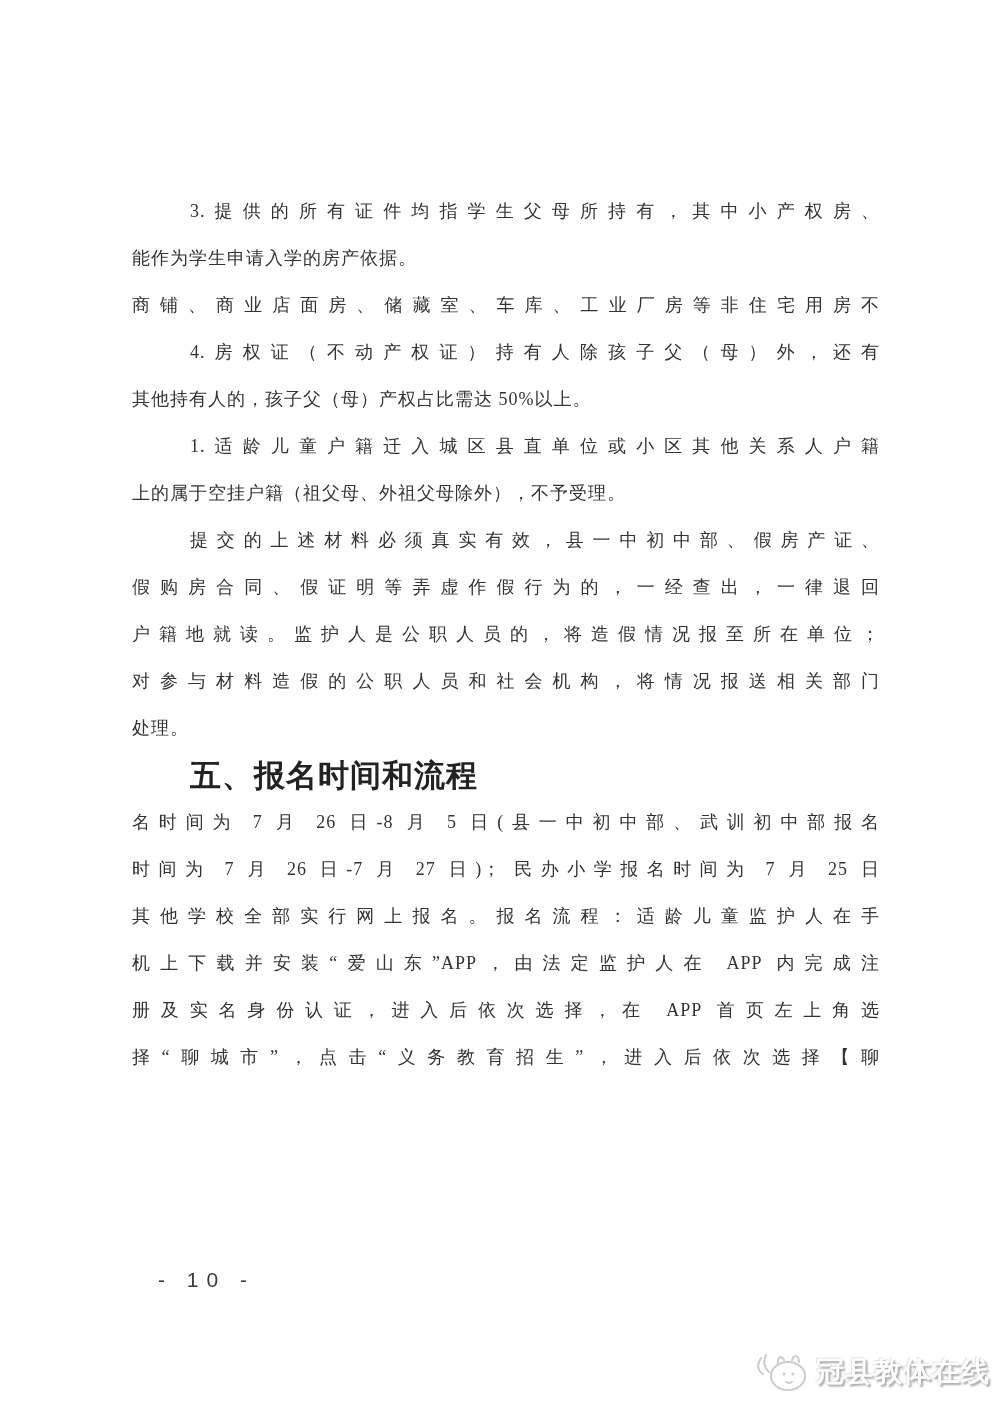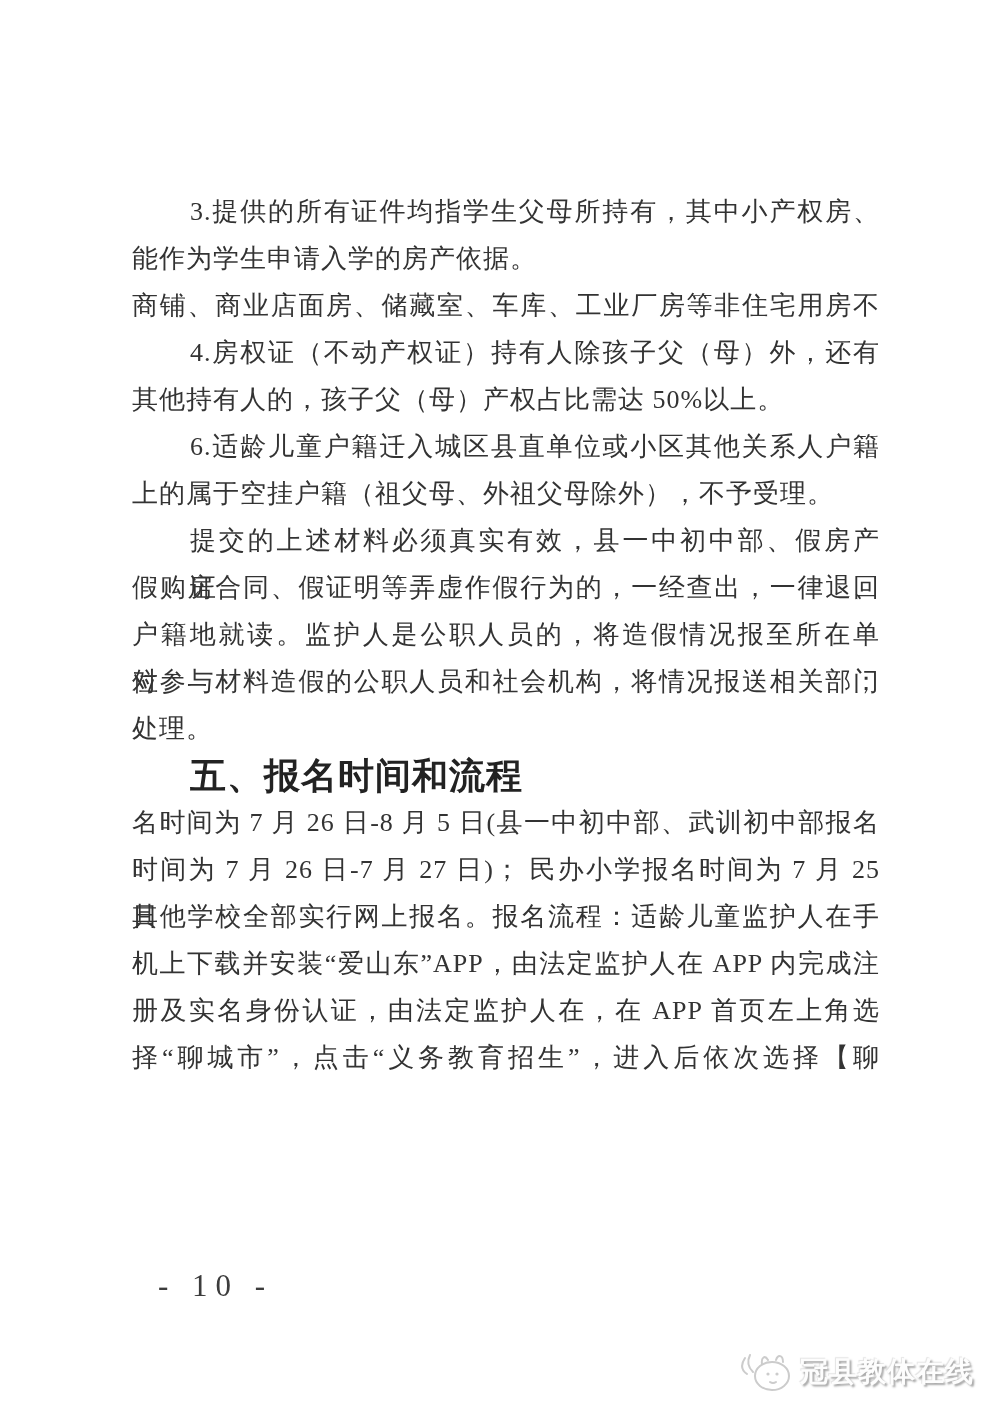--- a/index.html
+++ b/index.html
@@ -16,57 +16,57 @@
     font-family: "Liberation Serif", "DejaVu Serif", serif;
     color: #333333;
   }
   .content {
     position: absolute;
     left: 132px;
     top: 188px;
     width: 748px;
   }
   .line {
-    font-size: 26px;
+    font-size: 18px;
     line-height: 47px;
     height: 47px;
     text-align: left;
     letter-spacing: 1px;
     white-space: nowrap;
     font-family: Liberation Serif, serif;
   }
   .line.full {
     white-space: normal;
     text-align: justify;
     text-align-last: justify;
     -moz-text-align-last: justify;
   }
   .line.indent {
     padding-left: 58px;
   }
   .line.heading {
     font-family: "Liberation Sans", "DejaVu Sans", sans-serif;
     font-weight: 700;
-    font-size: 36px;
+    font-size: 31px;
     color: #222222;
     text-align: left;
     text-align-last: left;
   }
   .page-number {
     position: absolute;
     left: 158px;
     top: 1268px;
-    font-size: 31px;
+    font-size: 21px;
     letter-spacing: 8px;
     color: #3c3c3c;
-    font-family: Liberation Serif, serif;
+    font-family: Liberation Sans, sans-serif;
   }
   .watermark {
     position: absolute;
-    right: 26px;
+    right: 10px;
     top: 1348px;
     display: flex;
     align-items: center;
     gap: 4px;
   }
   .mascot {
     display: inline-block;
     width: 58px;
     height: 48px;
   }
@@ -83,33 +83,33 @@
 <body>
 
 <div class="page">
 
   <main class="content">
     <div class="line indent full">3.提供的所有证件均指学生父母所持有，其中小产权房、</div>
     <div class="line">能作为学生申请入学的房产依据。</div>
     <div class="line full">商铺、商业店面房、储藏室、车库、工业厂房等非住宅用房不</div>
     <div class="line indent full">4.房权证（不动产权证）持有人除孩子父（母）外，还有</div>
     <div class="line">其他持有人的，孩子父（母）产权占比需达 50%以上。</div>
-    <div class="line indent full">6.适龄儿童户籍迁入城区县直单位或小区其他关系人户籍</div>
+    <div class="line indent full">1.适龄儿童户籍迁入城区县直单位或小区其他关系人户籍</div>
     <div class="line">上的属于空挂户籍（祖父母、外祖父母除外），不予受理。</div>
     <div class="line indent full">提交的上述材料必须真实有效，县一中初中部、假房产证、</div>
     <div class="line full">假购房合同、假证明等弄虚作假行为的，一经查出，一律退回</div>
     <div class="line full">户籍地就读。监护人是公职人员的，将造假情况报至所在单位；</div>
     <div class="line full">对参与材料造假的公职人员和社会机构，将情况报送相关部门</div>
     <div class="line">处理。</div>
     <div class="line indent heading">五、报名时间和流程</div>
     <div class="line full">名时间为 7 月 26 日-8 月 5 日(县一中初中部、武训初中部报名</div>
     <div class="line full">时间为 7 月 26 日-7 月 27 日)； 民办小学报名时间为 7 月 25 日</div>
     <div class="line full">其他学校全部实行网上报名。报名流程：适龄儿童监护人在手</div>
     <div class="line full">机上下载并安装“爱山东”APP，由法定监护人在 APP 内完成注</div>
-    <div class="line full">册及实名身份认证，由法定监护人在，在 APP 首页左上角选</div>
+    <div class="line full">册及实名身份认证，进入后依次选择，在 APP 首页左上角选</div>
     <div class="line full">择“聊城市”，点击“义务教育招生”，进入后依次选择【聊</div>
   </main>
 
   <div class="page-number">- 10 -</div>
 
   <div class="watermark">
     <span class="mascot">
       <svg width="58" height="48" viewBox="0 0 58 48" xmlns="http://www.w3.org/2000/svg">
         <g fill="none" stroke="#cccccc" stroke-width="2" stroke-linecap="round">
           <path d="M7 10 C3 16 3 22 9 26"></path>

